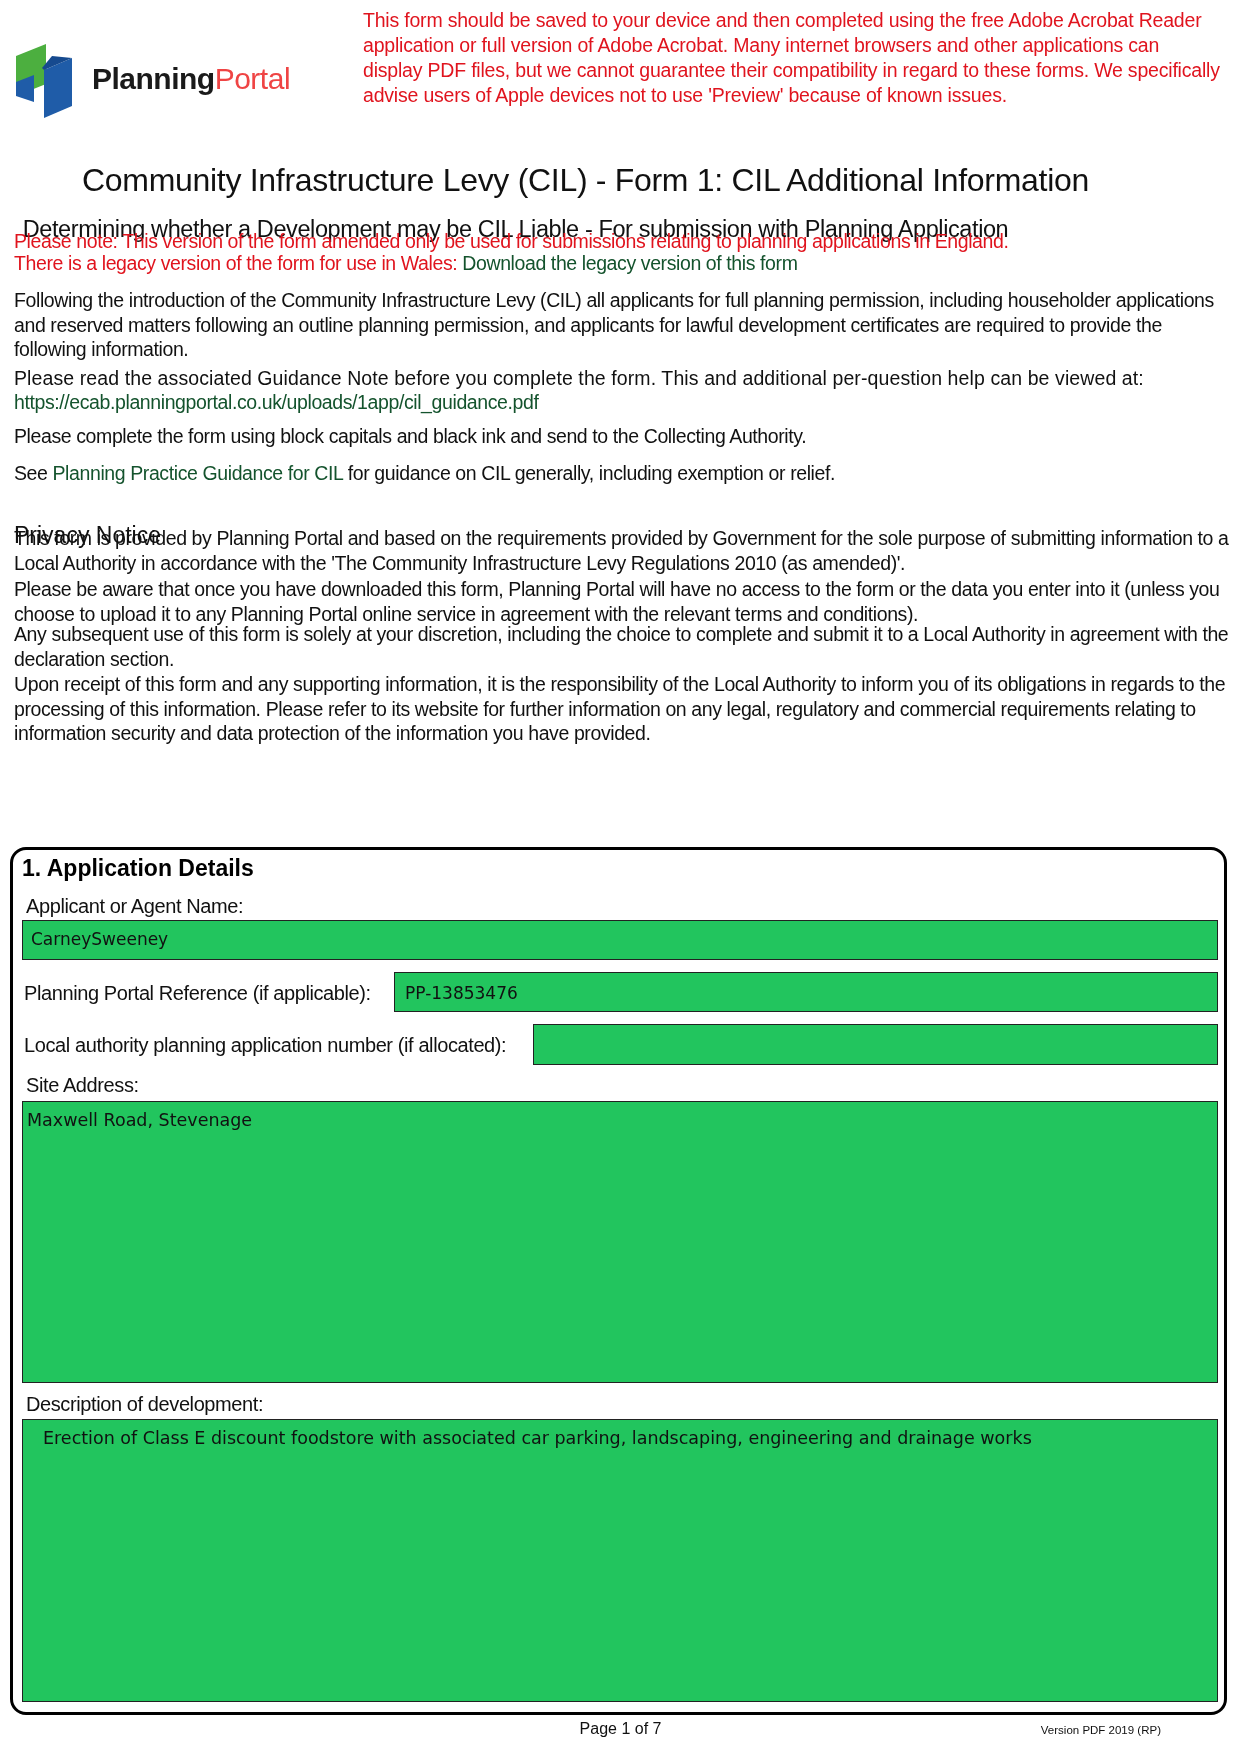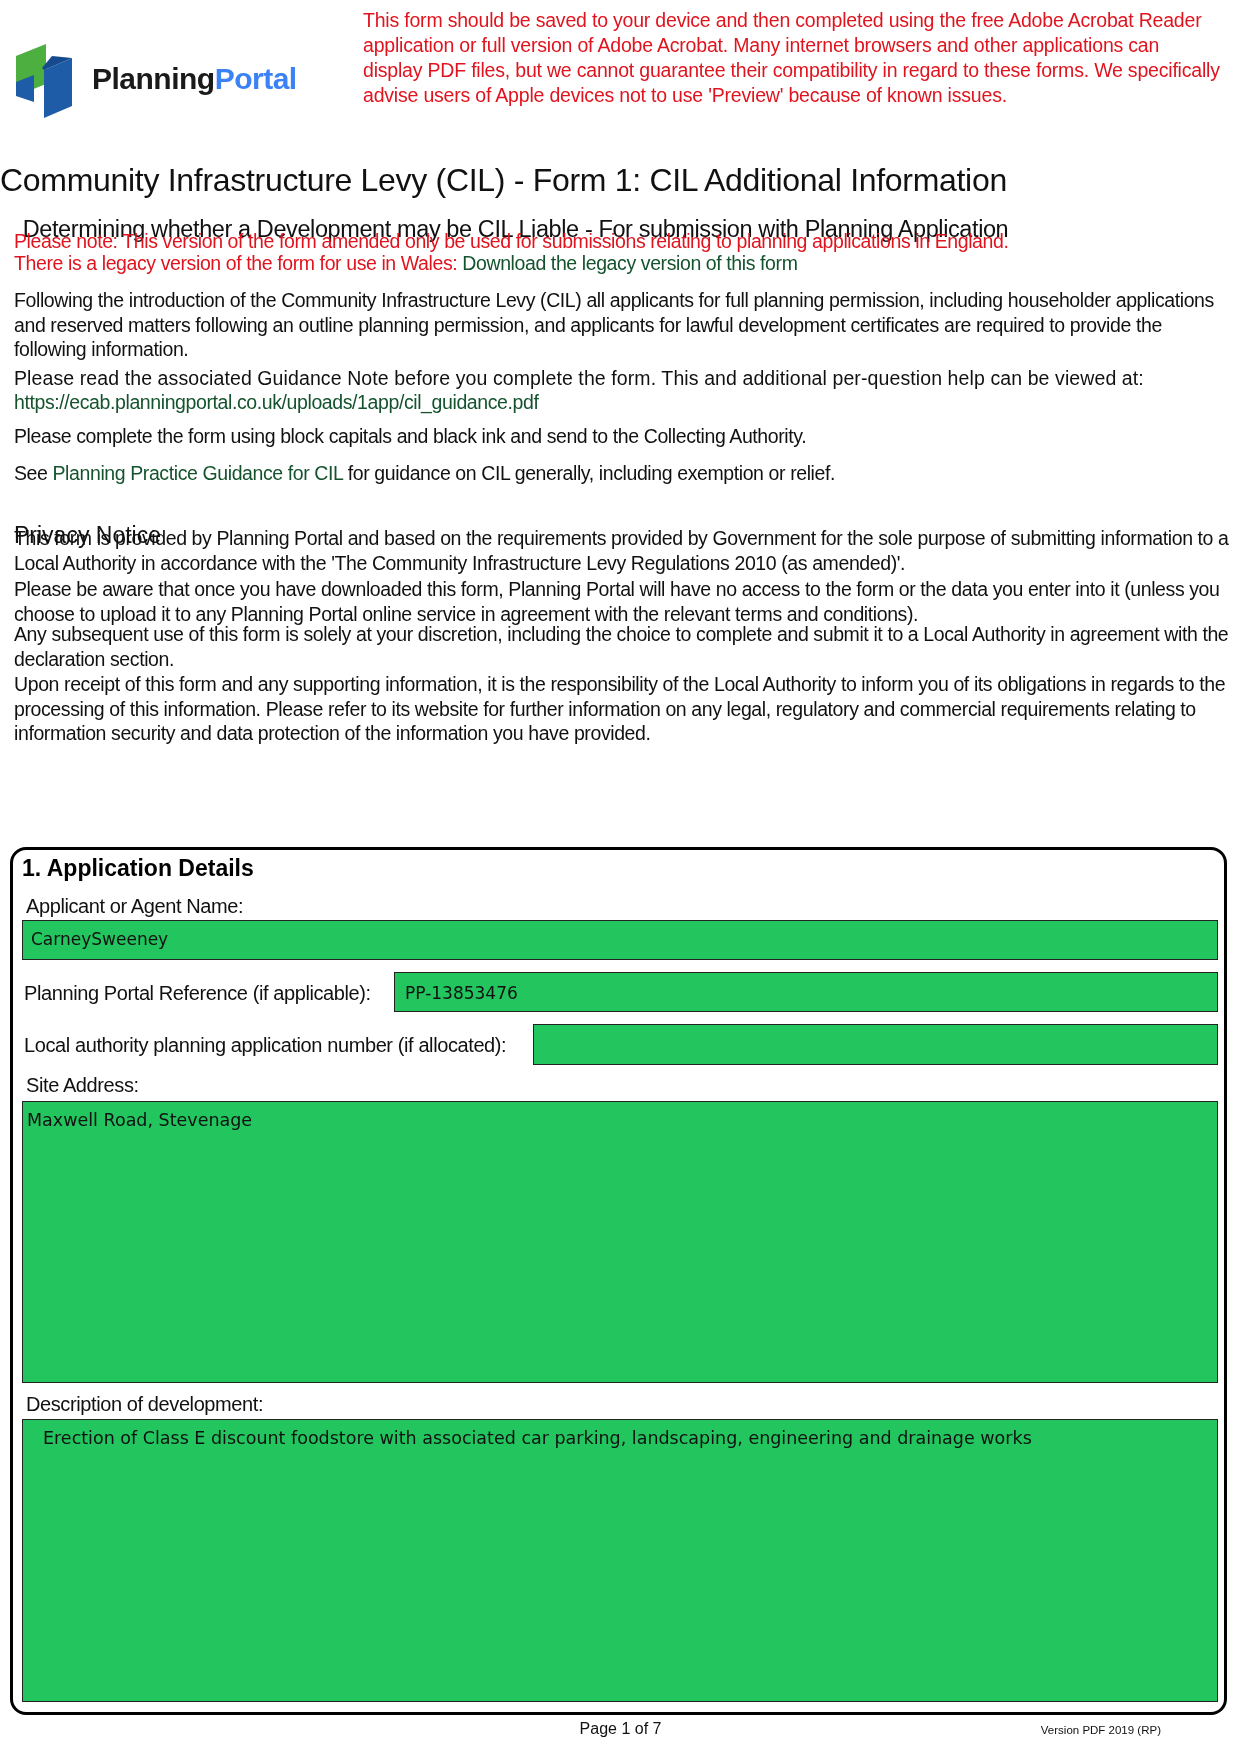--- a/index.html
+++ b/index.html
@@ -3,23 +3,23 @@
   <meta charset="utf-8">
   <style>
     html, body { margin: 0; padding: 0; background: #ffffff; }
     body { width: 1241px; height: 1755px; position: relative; overflow: hidden;
            font-family: "Liberation Sans", sans-serif; color: #111; }
     .abs { position: absolute; }
     .logo { left: 14px; top: 42px; width: 290px; height: 78px; }
     .logo svg { position: absolute; left: 0; top: 0; }
     .logo-text { position: absolute; left: 78px; top: 20px; font-size: 30px; letter-spacing: -0.5px; color: #1a1a1a; }
     .logo-text b { font-weight: 700; }
-    .logo-text span.light { font-weight: 700; color: #3b82f6; }
+    .logo-text span.light { font-weight: 400; color: #ef4444; }
     .warning { left: 363px; top: 8px; width: 860px; color: #e0141e; font-size: 19.5px; line-height: 25px; letter-spacing: -0.2px; }
-    .title { left: 0; width: 1171px; top: 162px; text-align: left; font-size: 32px; letter-spacing: -0.3px; color: #111; }
+    .title { left: 0; width: 1171px; top: 162px; text-align: center; font-size: 32px; letter-spacing: -0.3px; color: #111; }
     .subtitle { left: 0; width: 1031px; top: 216px; text-align: center; font-size: 23.5px; letter-spacing: -0.4px; color: #111; }
     .note { left: 14px; font-size: 19.5px; letter-spacing: -0.4px; color: #e0141e; }
     .link { color: #14532d; }
     .para { left: 14px; width: 1215px; font-size: 19.5px; line-height: 24.5px; letter-spacing: -0.4px; color: #111; }
     .heading2 { left: 14px; font-size: 23px; color: #111; }
     .section { left: 10px; top: 847px; width: 1217px; height: 868px; border: 3px solid #000; border-radius: 16px; box-sizing: border-box; }
     .section-title { left: 22px; top: 855px; font-size: 23px; font-weight: 700; color: #000; }
     .label { font-size: 20px; letter-spacing: -0.4px; color: #111; }
     .field { border: 1.5px solid #222; box-sizing: border-box; background: #22c55e; }
     .field-value { font-family: "DejaVu Sans", sans-serif; font-size: 17px; color: #111; position: absolute; }

